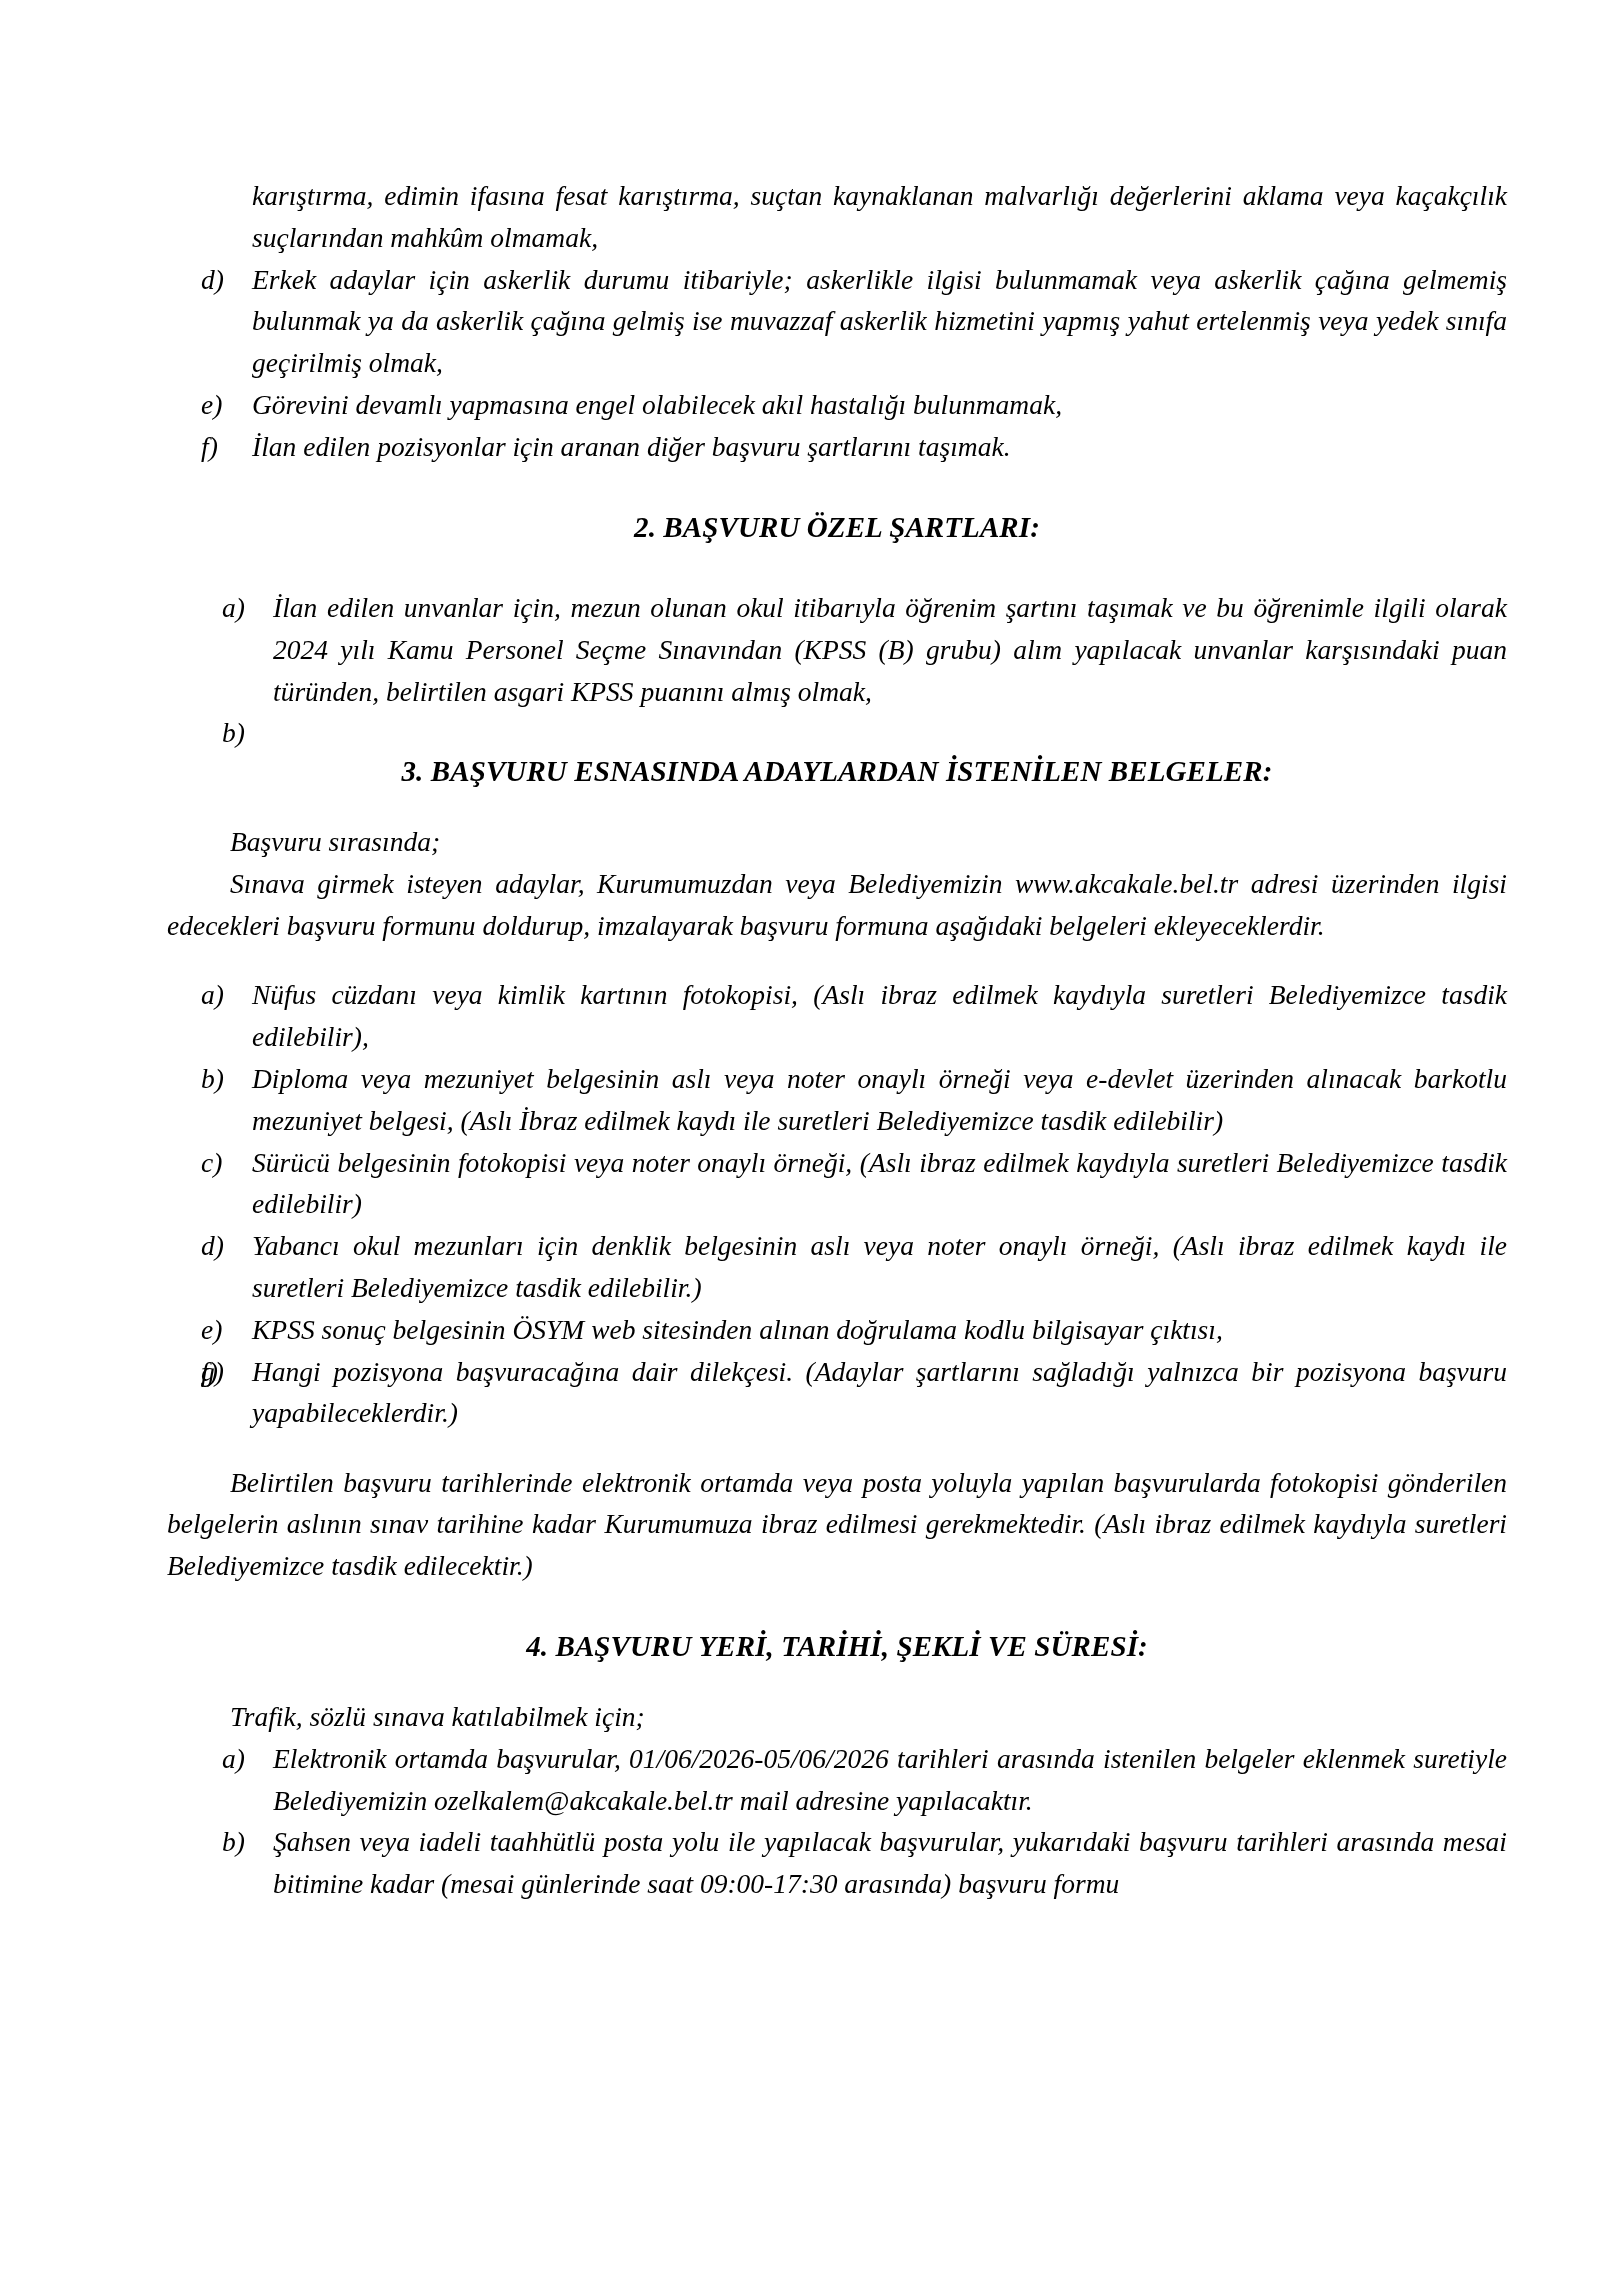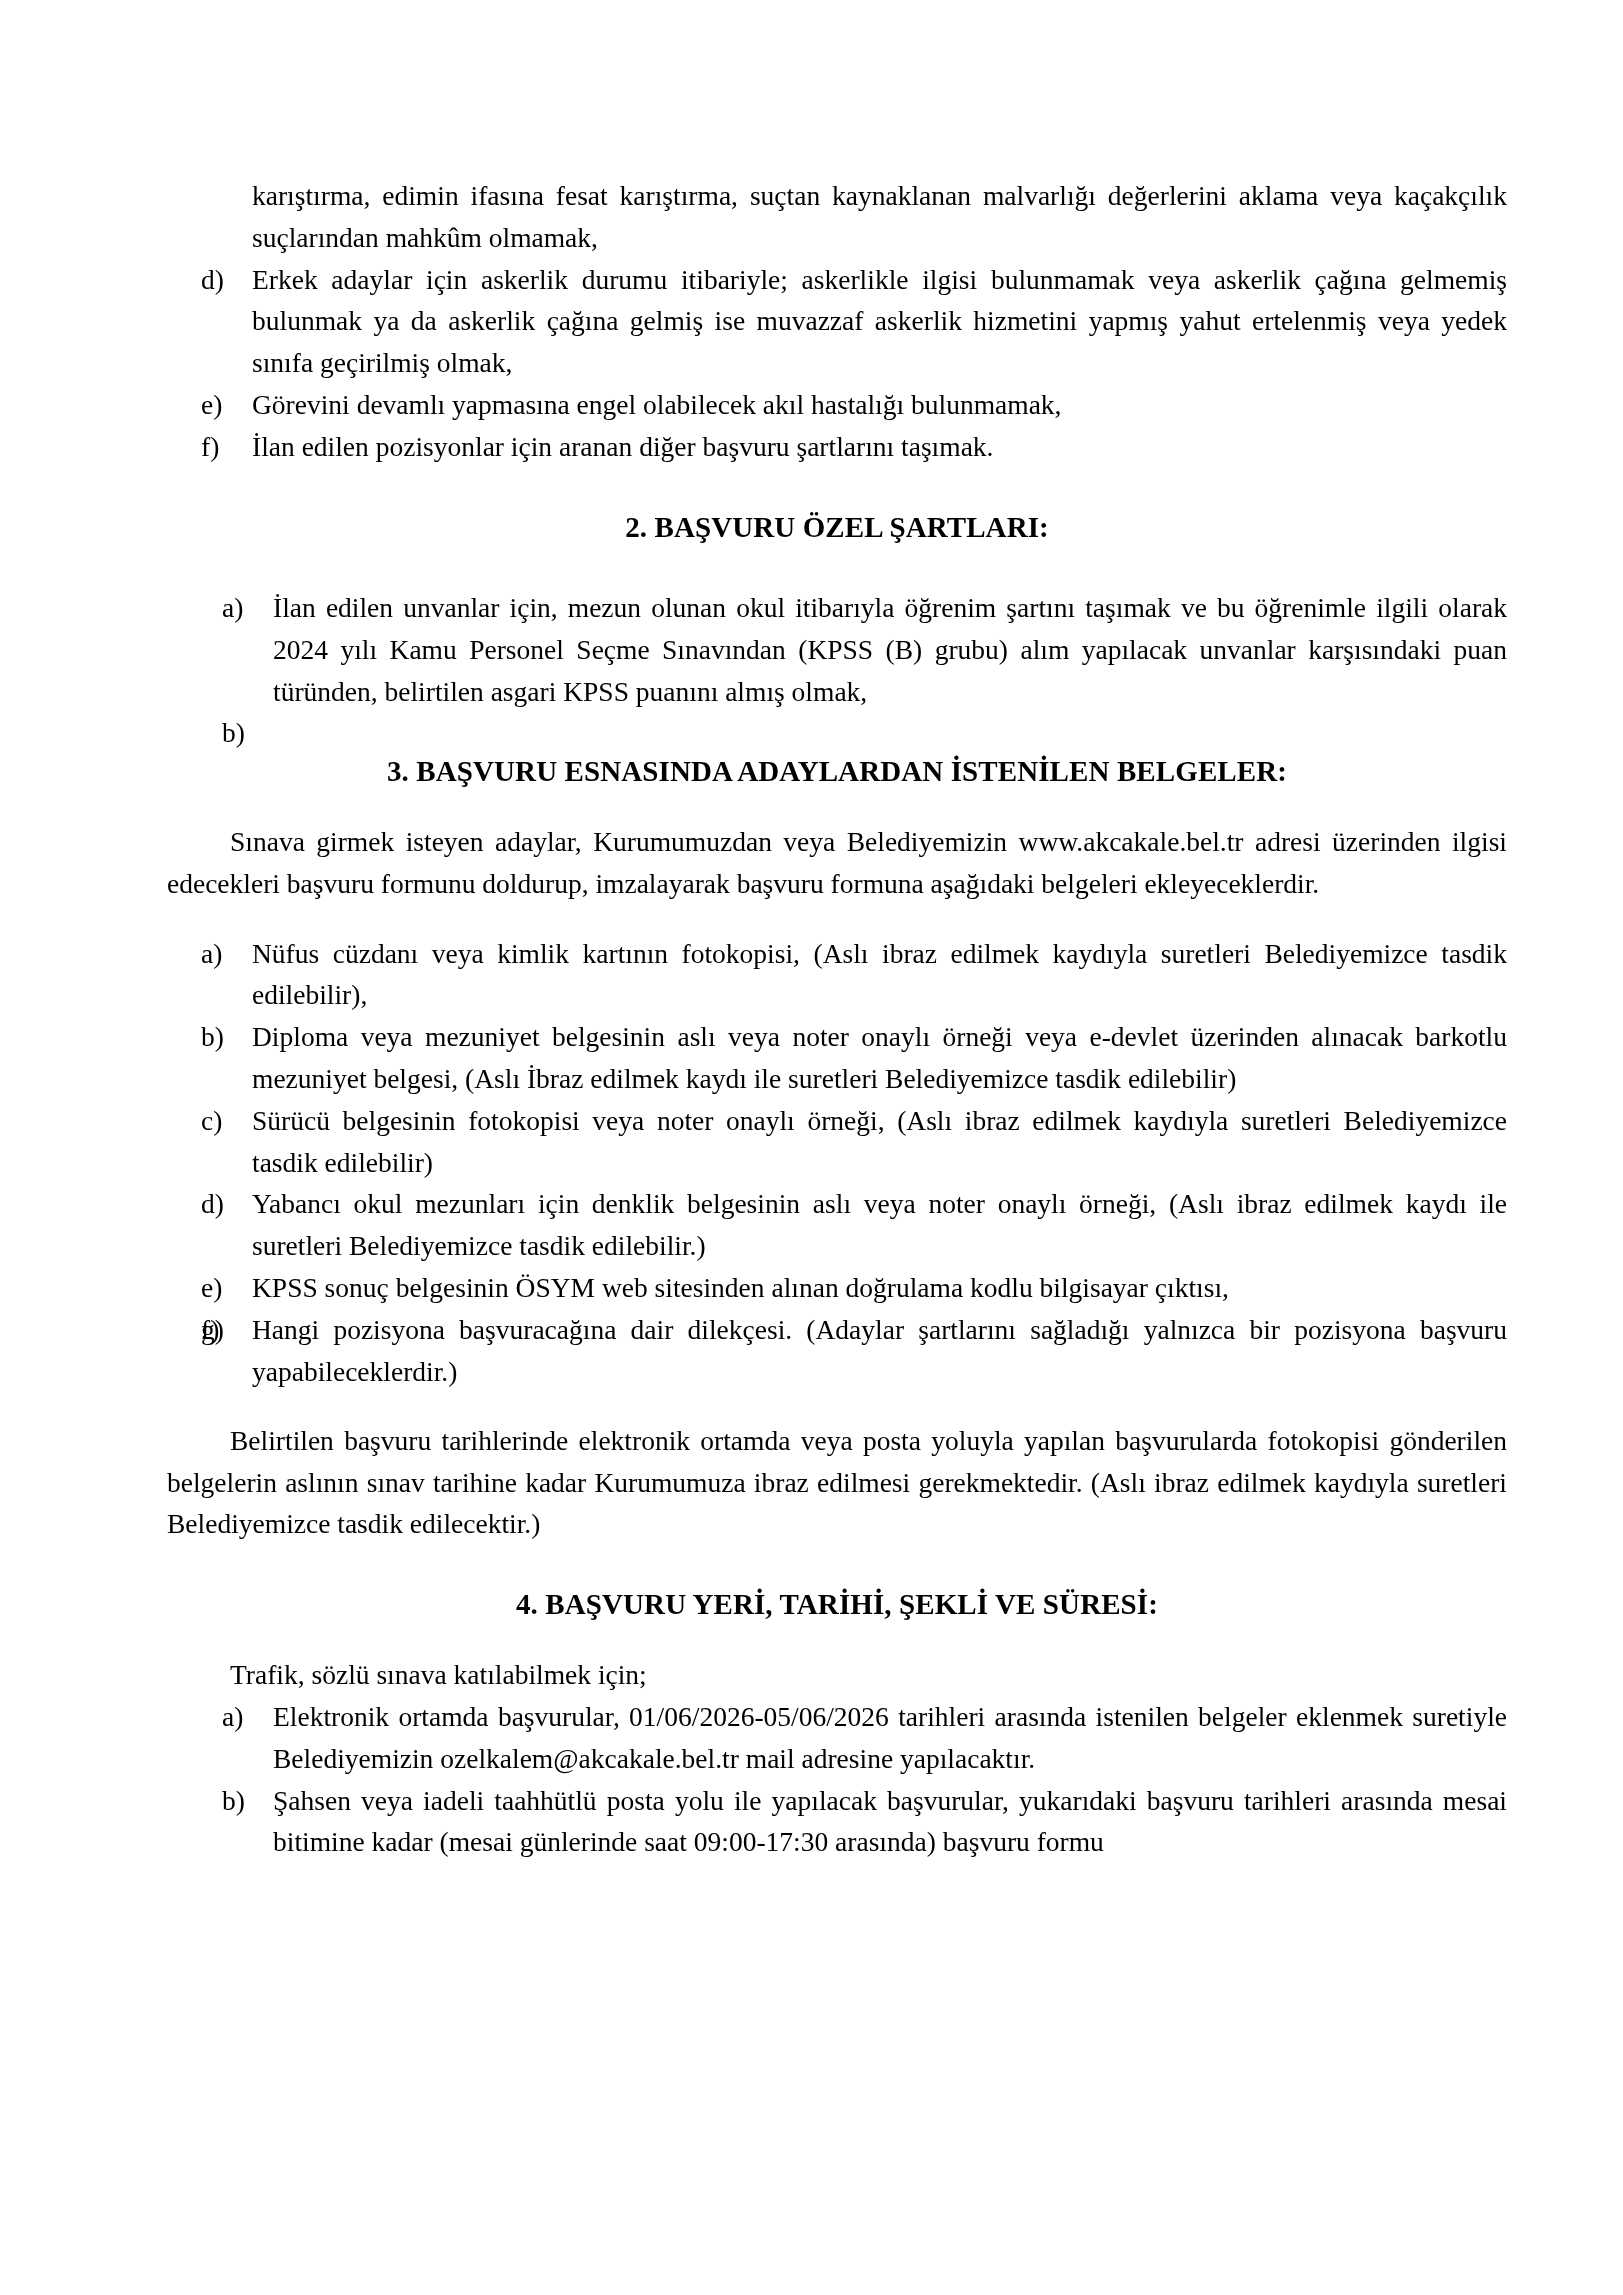--- a/index.html
+++ b/index.html
@@ -16,20 +16,21 @@
   }
   .page {
     position: relative;
     width: 1623px;
     height: 2295px;
     box-sizing: border-box;
     padding: 175px 116px 118px 167px;
   }
   .content {
     width: 1340px;
+    font-style: italic;
   }
 
   
   .para {
     font-size: 27.5px;
     line-height: 1.52;
     text-align: justify;
     text-justify: inter-word;
     margin: 0;
     hyphens: none;
@@ -126,20 +127,21 @@
         <span class="marker">b)</span>
       </li>
     </ol>
 
     <div class="spacer-lg"></div>
 
     <h2 class="heading">3. BAŞVURU ESNASINDA ADAYLARDAN İSTENİLEN BELGELER:</h2>
 
     <div class="spacer-md"></div>
 
+    <p class="para nojust center-ind" style="padding-left:63px">Başvuru sırasında;</p>
 
     <p class="para first-indent">Sınava girmek isteyen adaylar, Kurumumuzdan veya Belediyemizin www.akcakale.bel.tr adresi üzerinden ilgisi edecekleri başvuru formunu doldurup, imzalayarak başvuru formuna aşağıdaki belgeleri ekleyeceklerdir.</p>
 
     <div class="spacer-md"></div>
 
     <ol class="alpha ind-a">
       <li>
         <span class="marker">a)</span>
         <span>Nüfus cüzdanı veya kimlik kartının fotokopisi, (Aslı ibraz edilmek kaydıyla suretleri Belediyemizce tasdik edilebilir),</span>
       </li>

